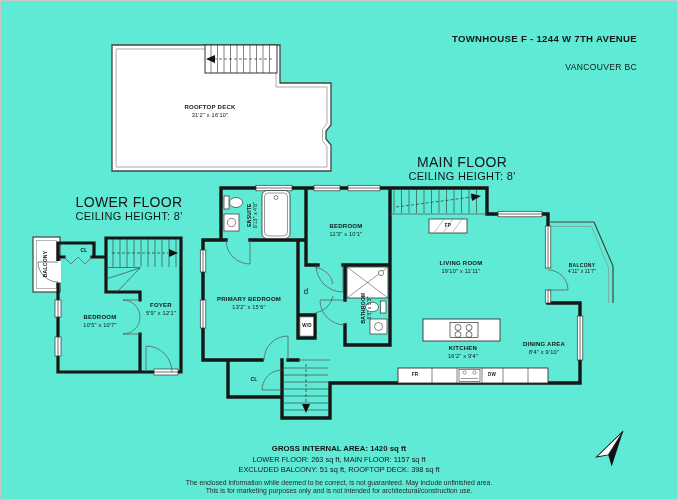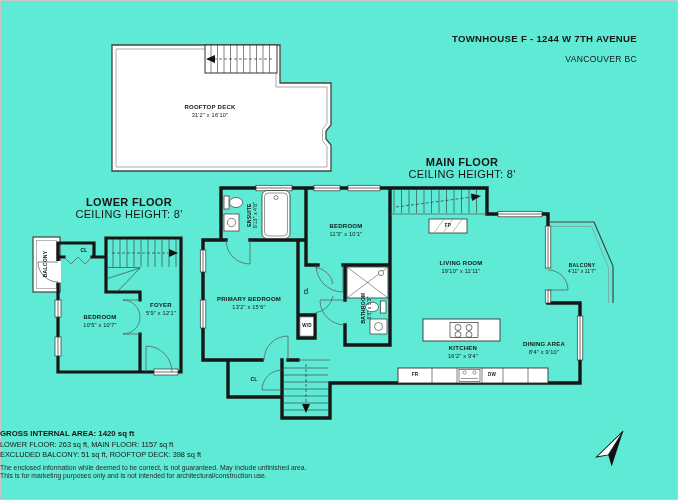--- a/index.html
+++ b/index.html
@@ -8,26 +8,26 @@
   svg.plan{position:absolute;left:0;top:0;}
   .lbl{position:absolute;transform:translate(-50%,-50%);text-align:center;white-space:nowrap;
        color:#161616;line-height:1.3;}
   .lbl.vert{transform:translate(-50%,-50%) rotate(-90deg);}
   .nm{font-size:6px;letter-spacing:.25px;font-weight:700;}
   .dm{font-size:5.6px;letter-spacing:.2px;}
   .sm .nm{font-size:5px;}
   .sm .dm{font-size:4.8px;}
   .tiny{font-size:4.6px;font-weight:700;letter-spacing:.2px;}
   .hdr{position:absolute;transform:translate(-50%,-50%);text-align:center;white-space:nowrap;}
-  .hdr .h1{font-size:11px;font-weight:700;letter-spacing:.3px;}
+  .hdr .h1{font-size:14px;font-weight:400;letter-spacing:.3px;}
   .hdr .h2{font-size:11px;letter-spacing:.3px;}
   .title{position:absolute;right:41px;top:33px;text-align:right;}
   .title .t1{font-size:9.6px;font-weight:700;letter-spacing:.3px;}
-  .title .t2{font-size:8.6px;letter-spacing:.3px;margin-top:10px;}
-  .footer{position:absolute;left:0;right:0;top:429px;text-align:left;}
+  .title .t2{font-size:8.6px;letter-spacing:.3px;margin-top:18px;}
+  .footer{position:absolute;left:0;right:0;top:444px;text-align:center;}
   .footer .f1{font-size:7.8px;font-weight:700;}
   .footer .f2{font-size:7.4px;margin-top:1.5px;}
   .footer .f3{font-size:7.4px;margin-top:1.5px;}
   .footer .d1{font-size:6.8px;margin-top:5px;color:#2a2a2a;}
   .footer .d2{font-size:6.8px;margin-top:1px;color:#2a2a2a;}
 </style>
 </head>
 <body>
 
 <div class="page">

